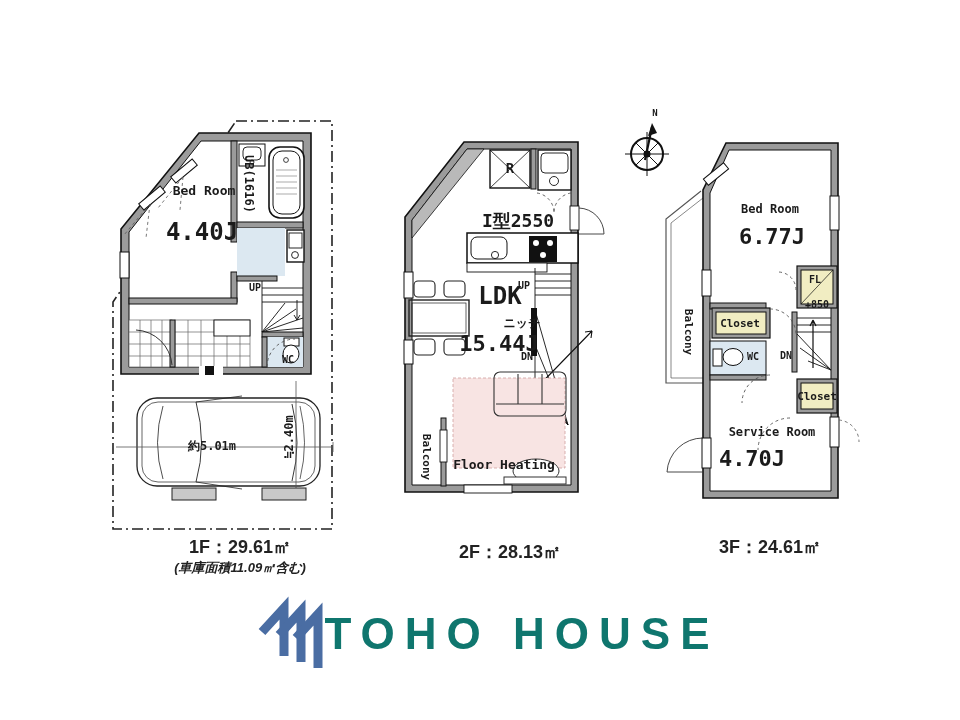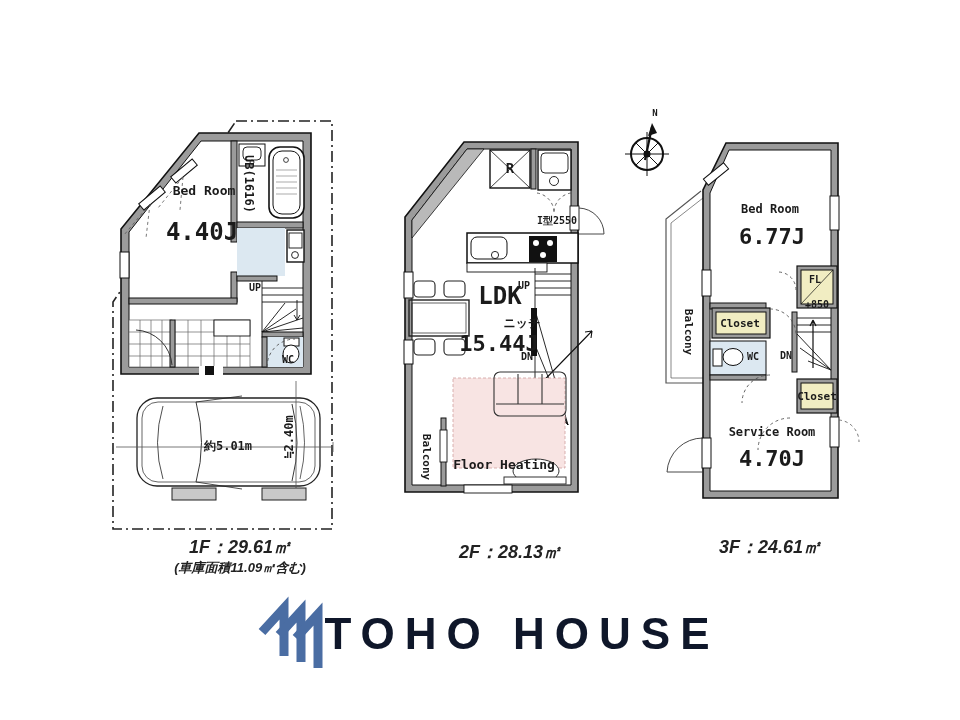--- a/index.html
+++ b/index.html
@@ -4,25 +4,25 @@
 <style>
   html,body{margin:0;padding:0;background:#fff;}
   .canvas{position:relative;width:960px;height:720px;background:#ffffff;overflow:hidden;
           font-family:"DejaVu Sans Mono", monospace;}
   svg{position:absolute;}
   .lbl{position:absolute;transform:translate(-50%,-50%);white-space:nowrap;
        font-family:"DejaVu Sans Mono", monospace;font-weight:bold;color:#1b1b1b;line-height:1;}
   .rotcw{transform:translate(-50%,-50%) rotate(90deg);}
   .rotccw{transform:translate(-50%,-50%) rotate(-90deg);}
   .s8{font-size:12px;} .s9{font-size:9px;} .s10{font-size:10px;} .s11{font-size:11px;}
-  .s12{font-size:12px;} .s13{font-size:13px;} .s14{font-size:14px;} .s15{font-size:10px;margin-left:39px;} .s22{font-size:22px;} .s24{font-size:24px;text-align:right;}
-  .area{font-family:"Liberation Sans", sans-serif;font-weight:bold;font-size:18px;color:#222;font-style:italic;}
+  .s12{font-size:12px;} .s13{font-size:13px;} .s14{font-size:14px;} .s15{font-size:18px;} .s22{font-size:22px;} .s24{font-size:24px;text-align:right;}
+  .area{font-family:"Liberation Sans", sans-serif;font-weight:bold;font-size:18px;color:#222;}
   .note{font-family:"Liberation Sans", sans-serif;font-weight:bold;font-size:13px;color:#222;font-style:italic;}
   .logo-text{font-family:"Liberation Sans", sans-serif;font-weight:bold;font-size:44px;
-             letter-spacing:10px;color:#0f172a;}
+             letter-spacing:10px;color:#0f766e;}
 </style>
 </head>
 <body>
 
 <div class="canvas">
 
   <svg style="left:100px;top:100px" width="250" height="480" viewBox="100 100 250 480">
 
     <path d="M236,121 L332,121 L332,529 L113,529 L113,302 Z" fill="none" stroke="#222" stroke-width="1.6" stroke-dasharray="11 4 2 4"></path>
 
@@ -253,21 +253,21 @@
     <path d="M21,39 L43,15 L43,66" fill="none" stroke="#4a6da3" stroke-width="9"></path>
     <path d="M38,42 L60,18 L60,72" fill="none" stroke="#4a6da3" stroke-width="9"></path>
   </svg>
   <div class="lbl logo-text" style="left:522px;top:634px">TOHO HOUSE</div>
 
   <div class="lbl s13" style="left:204px;top:190px">Bed Room</div>
   <div class="lbl s24" style="left:202px;top:232px">4.40J</div>
   <div class="lbl s12 rotcw" style="left:249px;top:184px">UB(1616)</div>
   <div class="lbl s10" style="left:255px;top:288px">UP</div>
   <div class="lbl s10" style="left:288px;top:360px">WC</div>
-  <div class="lbl s12" style="left:228px;top:446px">約5.01m</div>
+  <div class="lbl s12" style="left:212px;top:446px">約5.01m</div>
   <div class="lbl s12 rotccw" style="left:289px;top:437px">≒2.40m</div>
   <div class="lbl area" style="left:240px;top:547px">1F：29.61㎡</div>
   <div class="lbl note" style="left:240px;top:567px">(車庫面積11.09㎡含む)</div>
 
   <div class="lbl s14" style="left:510px;top:168px">R</div>
   <div class="lbl s15" style="left:518px;top:221px">I型2550</div>
   <div class="lbl s10" style="left:524px;top:286px">UP</div>
   <div class="lbl s24" style="left:500px;top:296px">LDK</div>
   <div class="lbl s8" style="left:522px;top:323px">ニッチ</div>
   <div class="lbl s22" style="left:499px;top:344px">15.44J</div>
@@ -278,19 +278,19 @@
 
   <div class="lbl s12" style="left:770px;top:209px">Bed Room</div>
   <div class="lbl s22" style="left:772px;top:237px">6.77J</div>
   <div class="lbl s10" style="left:815px;top:280px">FL</div>
   <div class="lbl s10" style="left:817px;top:305px">+850</div>
   <div class="lbl s11" style="left:740px;top:323px">Closet</div>
   <div class="lbl s10" style="left:753px;top:357px">WC</div>
   <div class="lbl s10" style="left:786px;top:356px">DN</div>
   <div class="lbl s11" style="left:817px;top:396px">Closet</div>
   <div class="lbl s12" style="left:772px;top:432px">Service Room</div>
-  <div class="lbl s22" style="left:772px;top:459px">4.70J</div>
+  <div class="lbl s22" style="left:752px;top:459px">4.70J</div>
   <div class="lbl s11 rotcw" style="left:688px;top:332px">Balcony</div>
   <div class="lbl area" style="left:770px;top:547px">3F：24.61㎡</div>
 
   <div class="lbl s9" style="left:655px;top:113px">N</div>
 
 </div>
 
 </body></html>

